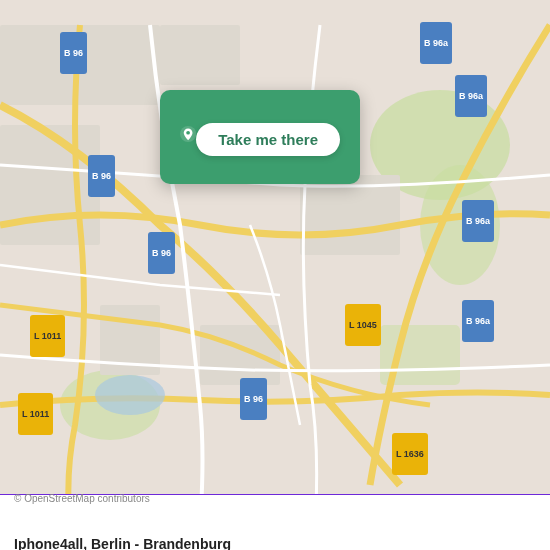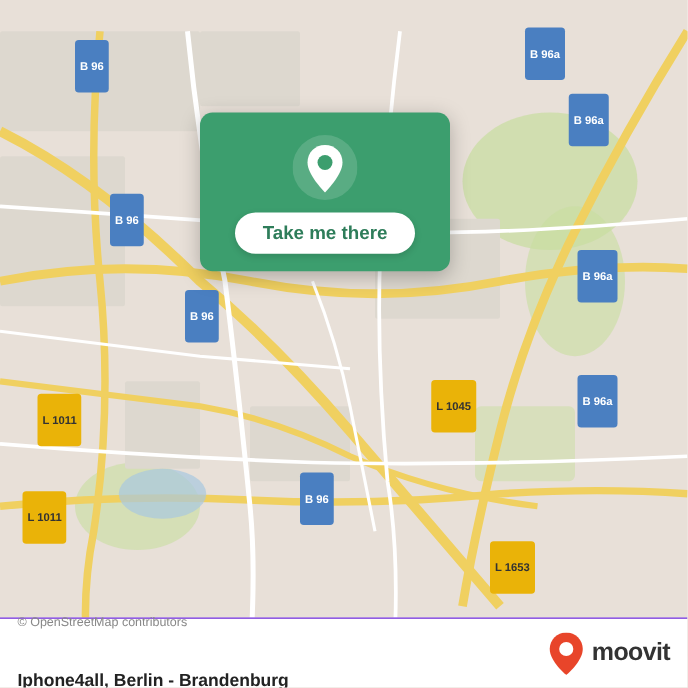--- a/index.html
+++ b/index.html
@@ -29,21 +29,21 @@
 
     
     .card-overlay {
       position: absolute;
       top: 90px;
       left: 160px;
       width: 200px;
       background: #3c9e6e;
       border-radius: 10px;
       display: flex;
-      flex-direction: column;
+      flex-direction: row;
       align-items: center;
       padding: 18px 20px 14px 20px;
       box-shadow: 0 4px 16px rgba(0,0,0,0.25);
       z-index: 10;
     }
 
     .pin-icon {
       width: 52px;
       height: 52px;
       margin-bottom: 10px;
@@ -186,42 +186,34 @@
   <div class="road-badge blue" style="top:22px;left:420px">B 96a</div>
   <div class="road-badge blue" style="top:75px;left:455px">B 96a</div>
   <div class="road-badge blue" style="top:200px;left:462px">B 96a</div>
   <div class="road-badge blue" style="top:300px;left:462px">B 96a</div>
   <div class="road-badge blue" style="top:155px;left:88px">B 96</div>
   <div class="road-badge blue" style="top:232px;left:148px">B 96</div>
   <div class="road-badge blue" style="top:378px;left:240px">B 96</div>
   <div class="road-badge yellow" style="top:315px;left:30px">L 1011</div>
   <div class="road-badge yellow" style="top:393px;left:18px">L 1011</div>
   <div class="road-badge yellow" style="top:304px;left:345px">L 1045</div>
-  <div class="road-badge yellow" style="top:433px;left:392px">L 1653</div>
+  <div class="road-badge yellow" style="top:433px;left:392px">L 1636</div>
 
   <div class="card-overlay">
 
     <svg class="pin-icon" viewBox="0 0 52 52" xmlns="http://www.w3.org/2000/svg">
       <circle cx="26" cy="26" r="26" fill="rgba(255,255,255,0.15)"></circle>
       <path d="M26 8 C18,8 12,14 12,22 C12,32 26,46 26,46 C26,46 40,32 40,22 C40,14 34,8 26,8Z" fill="white"></path>
       <circle cx="26" cy="22" r="6" fill="#3c9e6e"></circle>
     </svg>
 
     <button class="take-me-there-btn">Take me there</button>
   </div>
 
   <div class="bottom-bar">
     <div class="bottom-left">
       <span class="copyright-text">© OpenStreetMap contributors</span>
       <span class="location-name">Iphone4all, Berlin - Brandenburg</span>
     </div>
 
-    <div class="moovit-logo">
-
-      <svg class="moovit-pin" viewBox="0 0 28 36" xmlns="http://www.w3.org/2000/svg">
-        <path d="M14 0 C6.3,0 0,6.3 0,14 C0,24.5 14,36 14,36 C14,36 28,24.5 28,14 C28,6.3 21.7,0 14,0Z" fill="#e8452a"></path>
-        <circle cx="14" cy="14" r="6" fill="white"></circle>
-      </svg>
-      <span class="moovit-text">moovit</span>
-    </div>
   </div>
 
 </div>
 
 </body></html>

